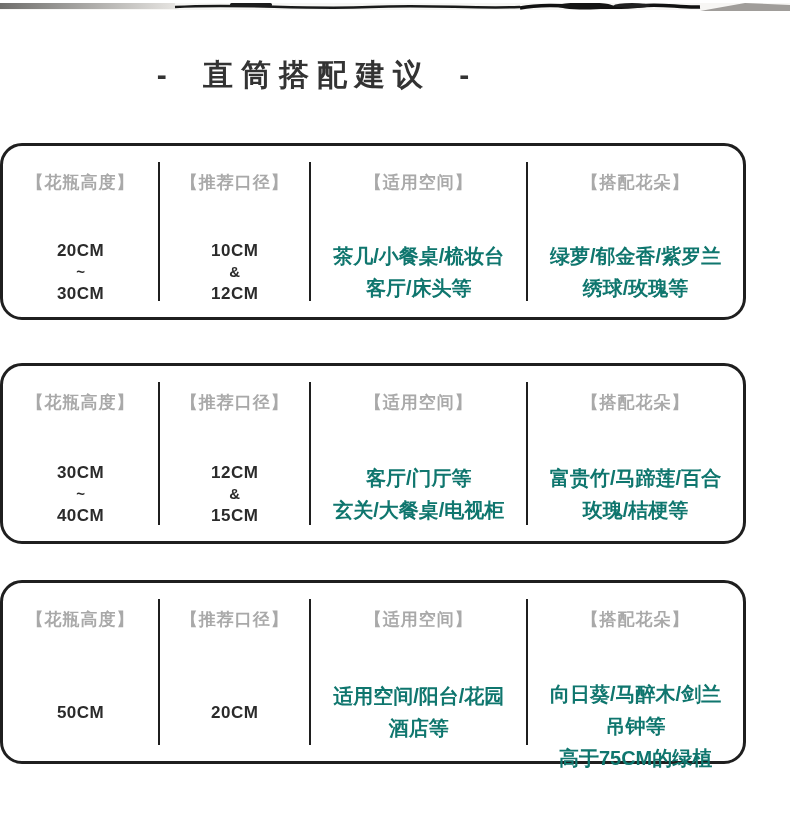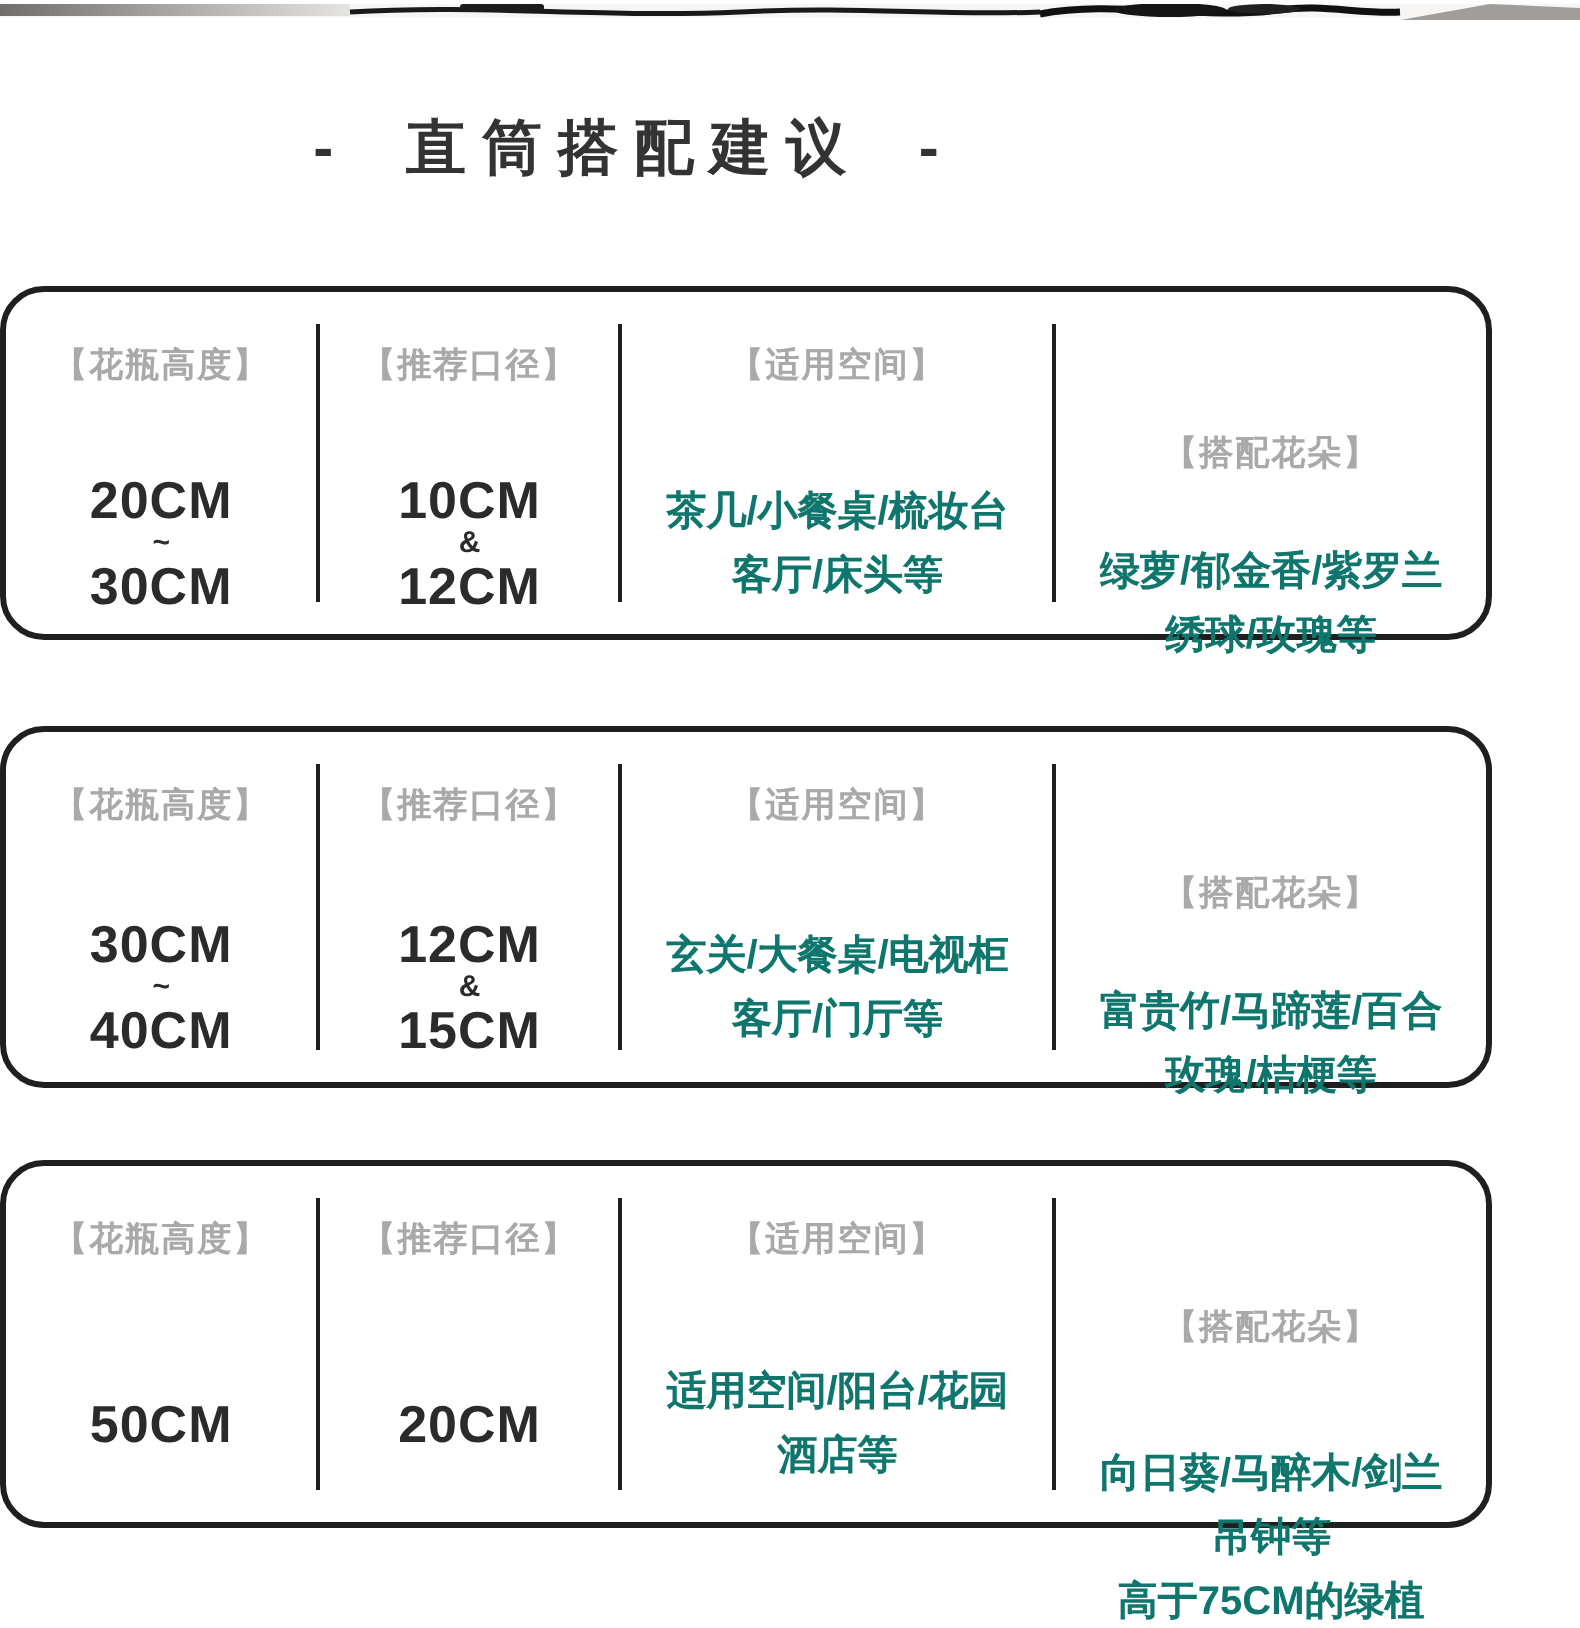--- a/index.html
+++ b/index.html
@@ -61,37 +61,37 @@
     flex-direction: column;
     align-items: center;
     box-sizing: border-box;
     padding-top: 25px;
     min-width: 0;
     gap: 32px;
   }
   .col-w1 { flex: 156 0 0; }
   .col-w2 { flex: 150 0 0; }
   .col-w3 { flex: 216 0 0; }
-  .col-w4 { flex: 216 0 0; margin-top: 44px; }
+  .col-w4 { flex: 216 0 0; }
   .col-label {
     font-size: 17px;
     font-weight: bold;
     color: #a9a9a9;
     letter-spacing: 1px;
     white-space: nowrap;
   }
   .values {
     flex: 1;
     display: flex;
     flex-direction: column;
     justify-content: center;
     align-items: center;
   }
   .val-big {
-    font-size: 26px;
+    font-size: 17px;
     font-weight: bold;
     color: #2b2b2b;
     line-height: 25px;
     letter-spacing: 0.5px;
     white-space: nowrap;
   }
   .val-sep {
     font-size: 15px;
     font-weight: bold;
     color: #2b2b2b;
@@ -184,22 +184,22 @@
       <div class="values">
         <div class="val-big">12CM</div>
         <div class="val-sep">&amp;</div>
         <div class="val-big">15CM</div>
       </div>
     </div>
     <div class="divider"></div>
     <div class="col col-w3">
       <div class="col-label">【适用空间】</div>
       <div class="values">
+        <div class="val-cn">客厅/门厅等</div>
         <div class="val-cn">玄关/大餐桌/电视柜</div>
-        <div class="val-cn">客厅/门厅等</div>
       </div>
     </div>
     <div class="divider"></div>
     <div class="col col-w4">
       <div class="col-label">【搭配花朵】</div>
       <div class="values">
         <div class="val-cn">富贵竹/马蹄莲/百合</div>
         <div class="val-cn">玫瑰/桔梗等</div>
       </div>
     </div>

